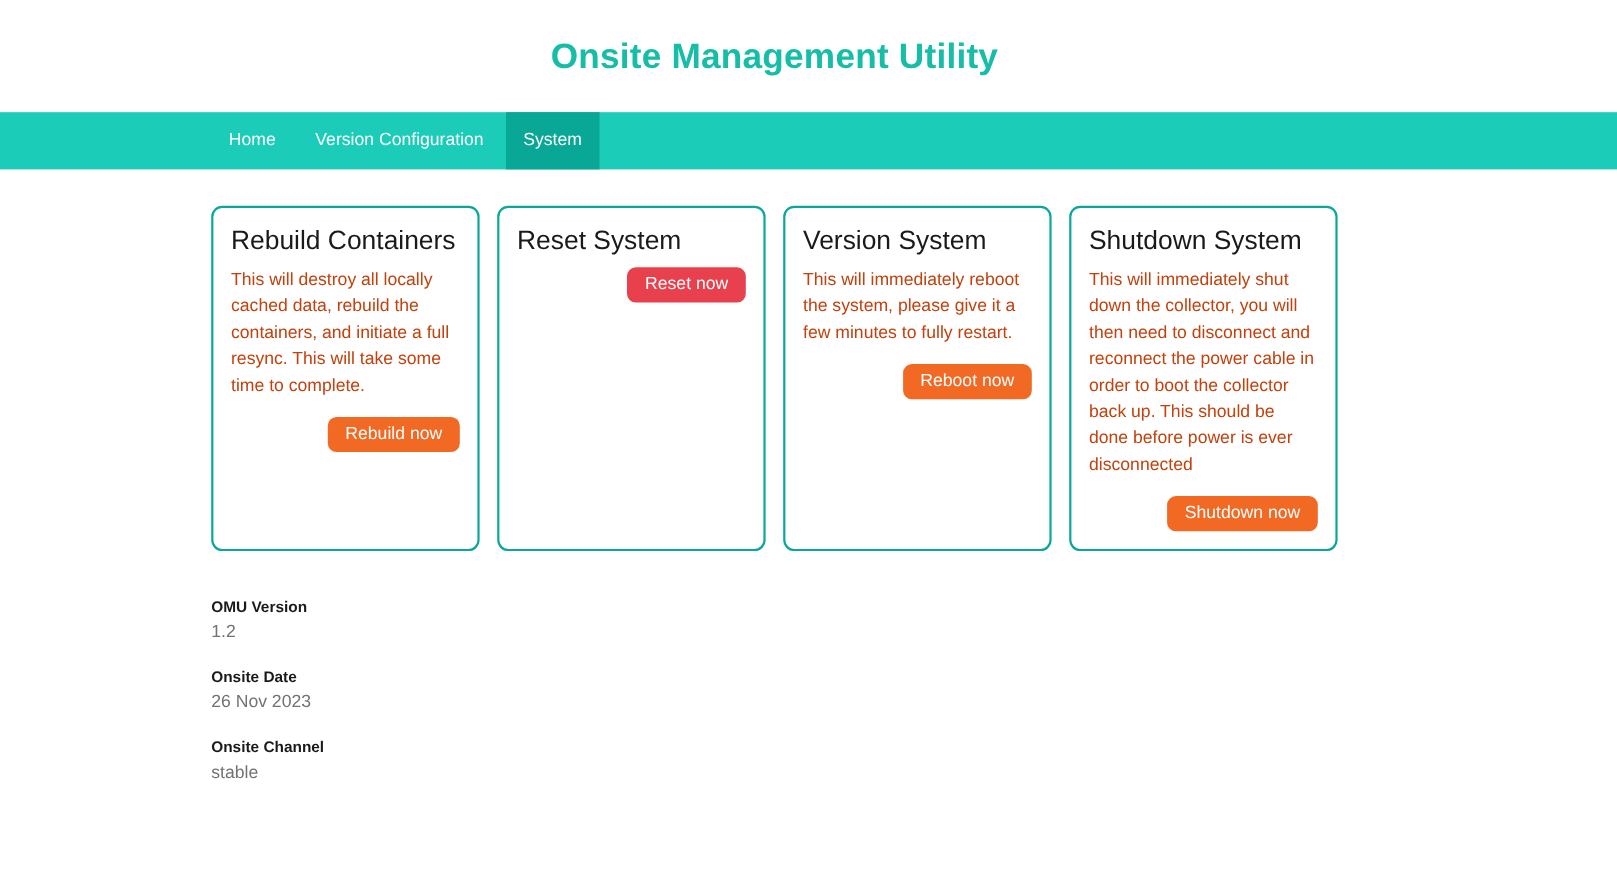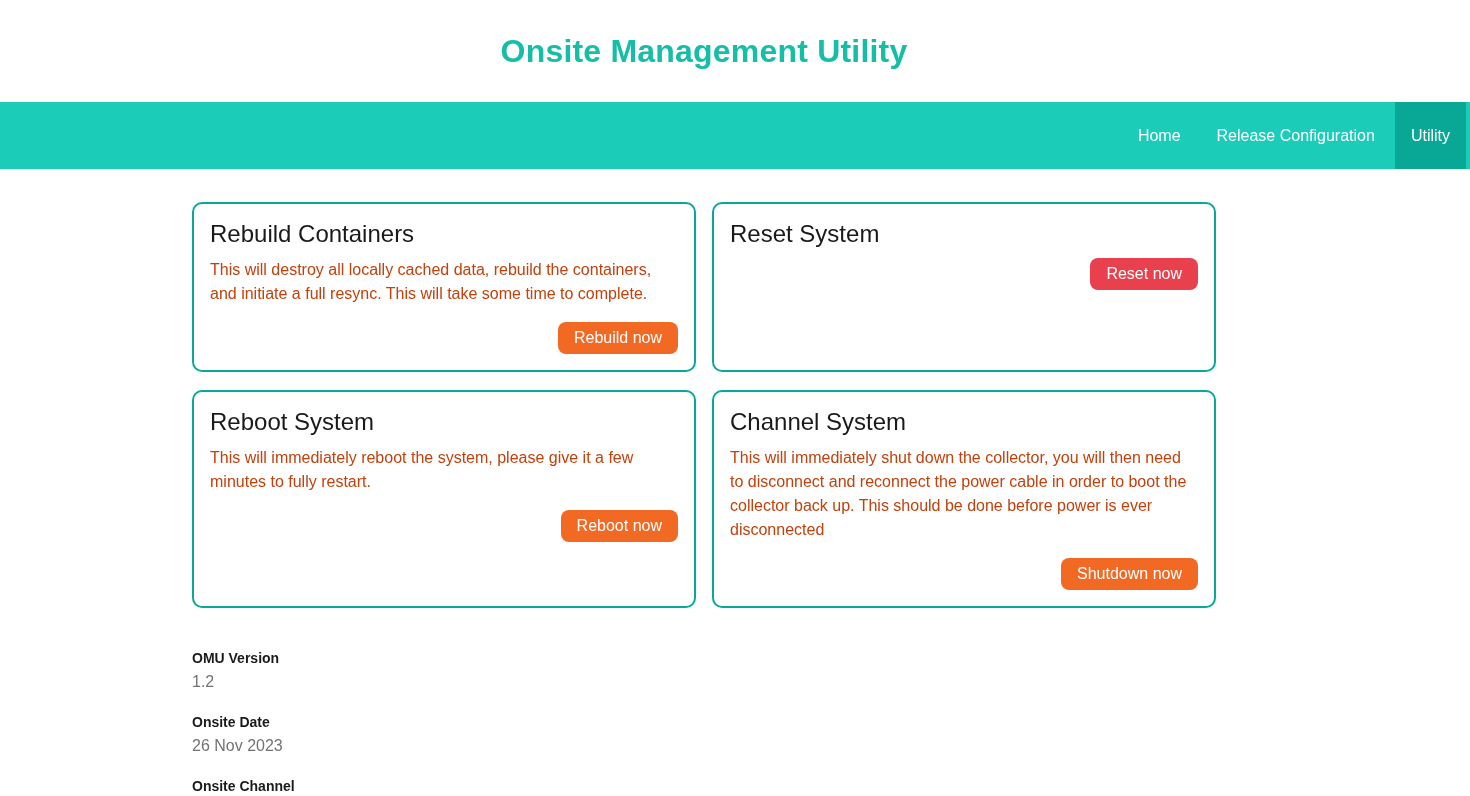--- a/index.html
+++ b/index.html
@@ -23,25 +23,24 @@
     width: 1408px;
     text-align: center;
     font-size: 32px;
     font-weight: 600;
     color: var(--title_teal, #16BDA7);
     letter-spacing: 0.2px;
   }
 
   
   .navbar {
-    height: 67px;
+    height: 52px;
     background: var(--teal, #1BCDB8);
     display: flex;
     align-items: stretch;
-    justify-content: flex-end;
   }
   .navbar ul {
     list-style: none;
     display: flex;
     align-items: stretch;
     padding-left: 192px;
   }
   .nav-item {
     display: flex;
     align-items: center;
@@ -56,21 +55,21 @@
   }
 
   
   .container {
     width: 1024px;
     margin-left: 192px;
     margin-top: 33px;
   }
   .card-grid {
     display: grid;
-    grid-template-columns: 1fr 1fr;
+    grid-template-columns: 1fr 1fr 1fr 1fr;
     column-gap: 16px;
     row-gap: 18px;
   }
   .card {
     background: #ffffff;
     border: 2px solid var(--teal_border, #0BA79A);
     border-radius: 10px;
     padding: 16px;
   }
   .card h2 {
@@ -123,22 +122,22 @@
 </head>
 <body>
 
 <header class="header">
   <h1>Onsite Management Utility</h1>
 </header>
 
 <nav class="navbar">
   <ul>
     <li class="nav-item">Home</li>
-    <li class="nav-item">Release Configuration</li>
-    <li class="nav-item active">Utility</li>
+    <li class="nav-item">Version Configuration</li>
+    <li class="nav-item active">System</li>
   </ul>
 </nav>
 
 <main class="container">
   <div class="card-grid">
 
     <section class="card">
       <h2>Rebuild Containers</h2>
       <p>This will destroy all locally cached data, rebuild the containers, and initiate a full resync. This will take some time to complete.</p>
       <div class="btn-row">
@@ -147,29 +146,29 @@
     </section>
 
     <section class="card">
       <h2>Reset System</h2>
       <div class="btn-row">
         <button class="btn btn-red">Reset now</button>
       </div>
     </section>
 
     <section class="card">
-      <h2>Reboot System</h2>
+      <h2>Version System</h2>
       <p>This will immediately reboot the system, please give it a few minutes to fully restart.</p>
       <div class="btn-row">
         <button class="btn btn-orange">Reboot now</button>
       </div>
     </section>
 
     <section class="card">
-      <h2>Channel System</h2>
+      <h2>Shutdown System</h2>
       <p>This will immediately shut down the collector, you will then need to disconnect and reconnect the power cable in order to boot the collector back up. This should be done before power is ever disconnected</p>
       <div class="btn-row">
         <button class="btn btn-orange">Shutdown now</button>
       </div>
     </section>
 
   </div>
 </main>
 
 <dl class="info">

